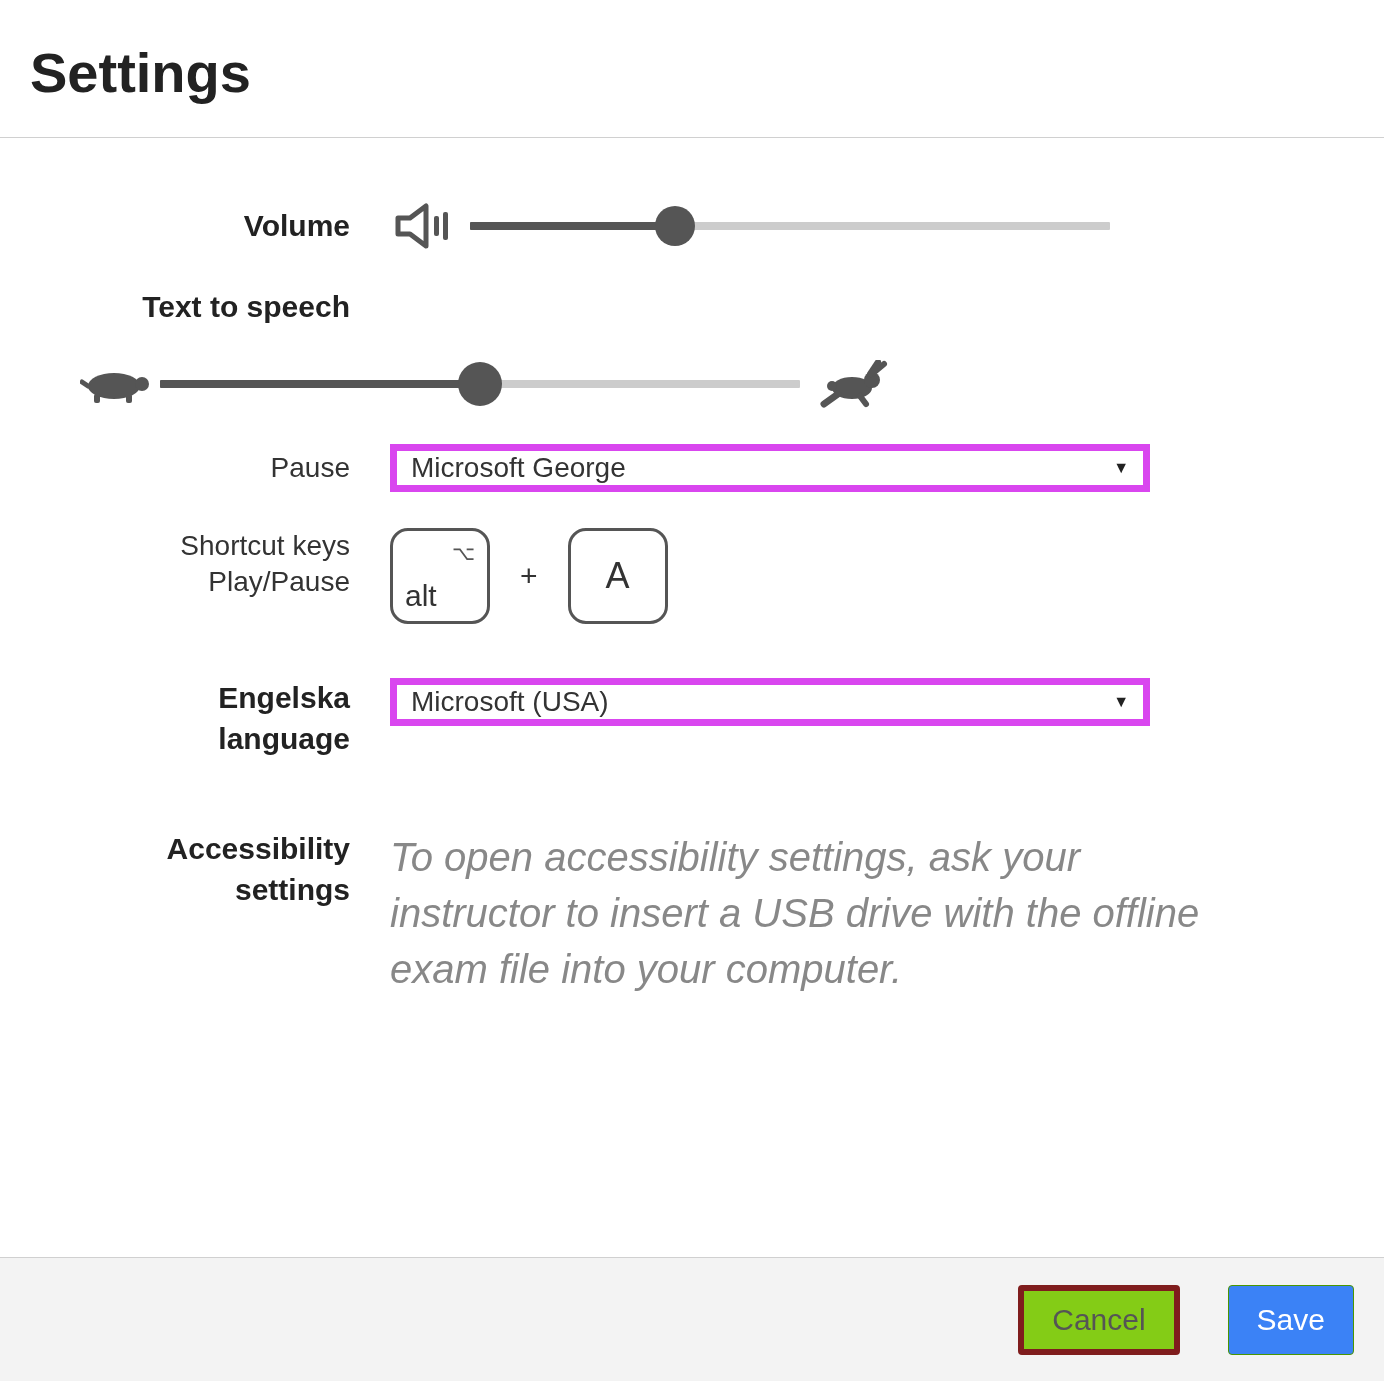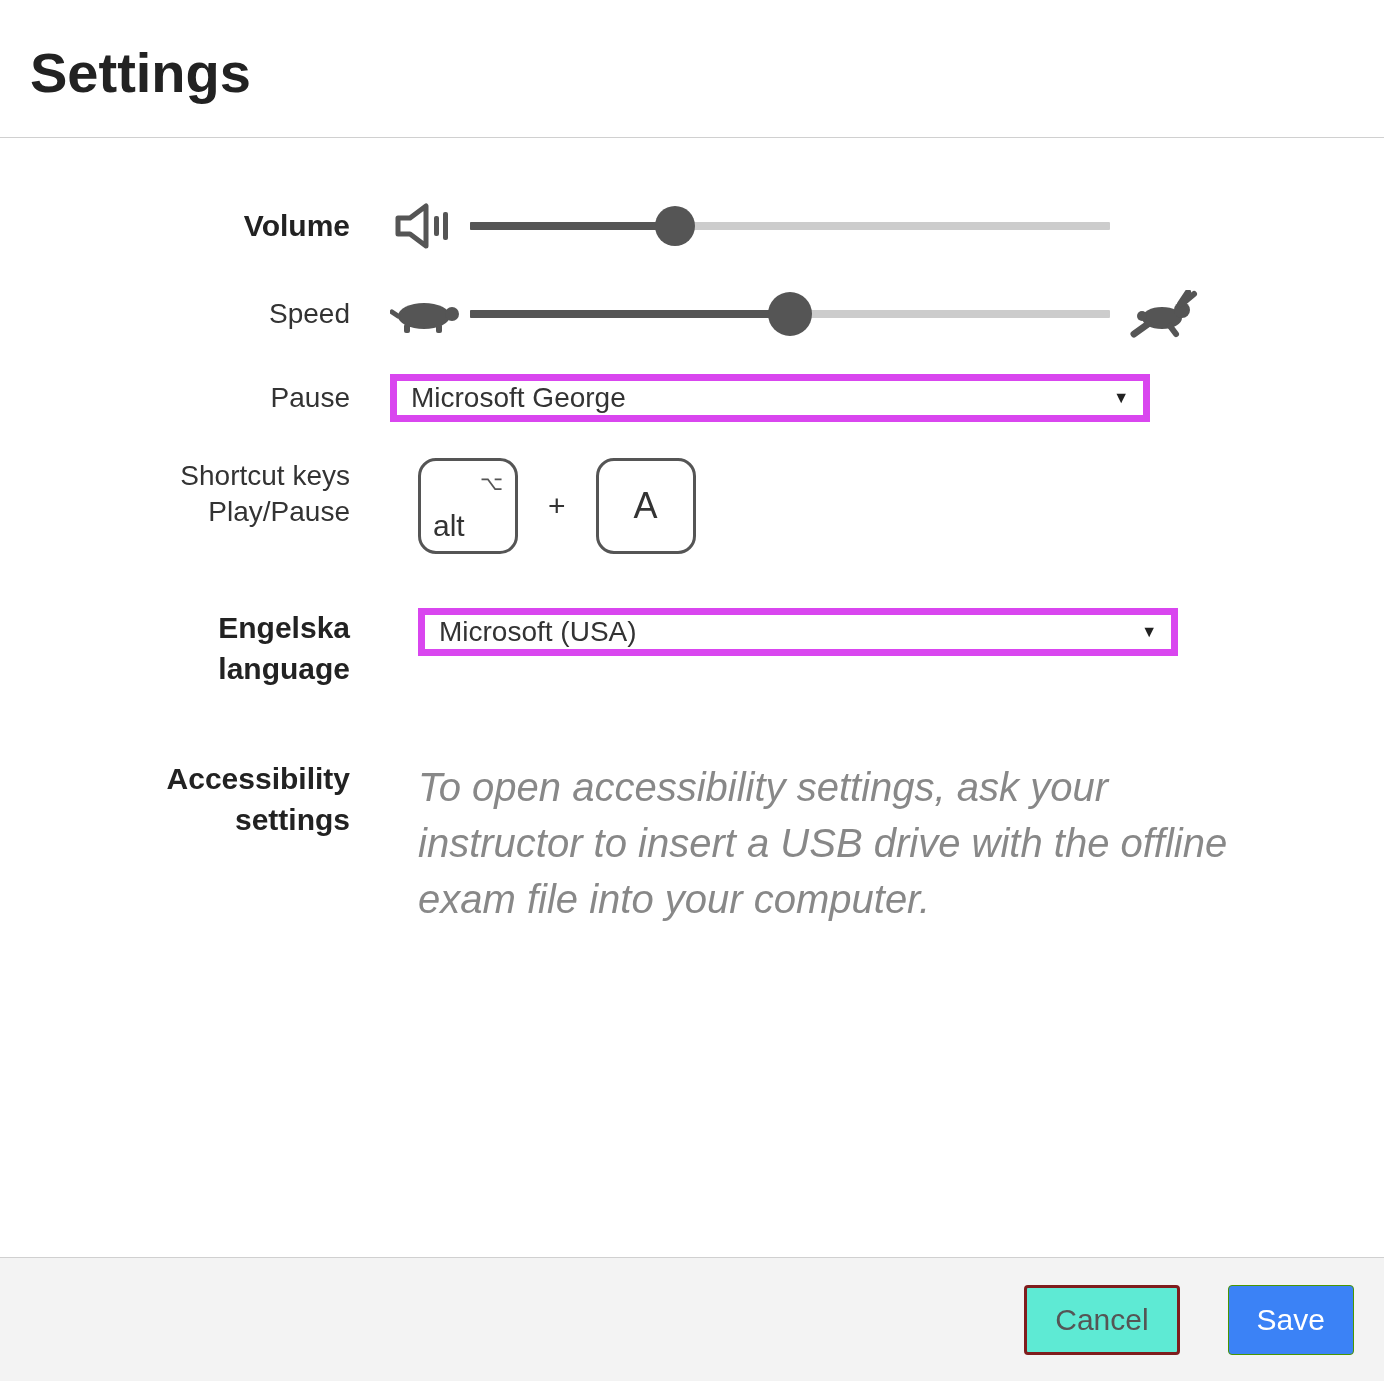--- a/index.html
+++ b/index.html
@@ -27,21 +27,20 @@
     .content {
       padding: 60px 80px 60px 80px;
     }
     .row {
       display: flex;
       align-items: center;
       margin-bottom: 36px;
     }
     .row-top {
       align-items: flex-start;
-      gap: 28px;
     }
     .label-col {
       width: 310px;
       text-align: right;
       padding-right: 40px;
       font-size: 28px;
       color: #333333;
     }
     .label-bold {
       font-weight: bold;
@@ -194,22 +193,22 @@
       height: 70px;
       padding: 0 28px;
       font-size: 30px;
       border-radius: 4px;
       cursor: pointer;
       display: flex;
       align-items: center;
       justify-content: center;
     }
     .btn-cancel {
-      background: #5eead4;
-      border: 3px solid #7f1d1d;
+      background: #84cc16;
+      border: 6px solid #7f1d1d;
       color: #555555;
     }
     .btn-save {
       background: #3b82f6;
       border: 1px solid #4a9600;
       color: #ffffff;
     }
     .shortcut-label {
       line-height: 1.3;
     }
@@ -234,23 +233,26 @@
         </svg>
       </span>
       <div class="slider-wrap">
         <div class="slider-track"></div>
         <div class="slider-fill" style="width:32%"></div>
         <div class="slider-thumb" style="left:32%"></div>
       </div>
     </div>
   </div>
 
+  <div class="row section-heading-row">
+    <div class="label-col label-bold">Text to speech</div>
+    <div class="control-col"></div>
+  </div>
 
   <div class="row" style="margin-top:10px">
-    <div class="label-col">Speed</div>
     <div class="control-col">
       <span class="speed-icon-left">
         <svg viewBox="0 0 72 40" width="72" height="40">
           <ellipse cx="34" cy="22" rx="26" ry="13" fill="#555555"></ellipse>
           <circle cx="62" cy="20" r="7" fill="#555555"></circle>
           <rect x="14" y="30" width="6" height="9" fill="#555555" rx="2"></rect>
           <rect x="46" y="30" width="6" height="9" fill="#555555" rx="2"></rect>
           <path d="M 8 22 L 2 18" stroke="#555555" stroke-width="5" stroke-linecap="round"></path>
         </svg>
       </span>

